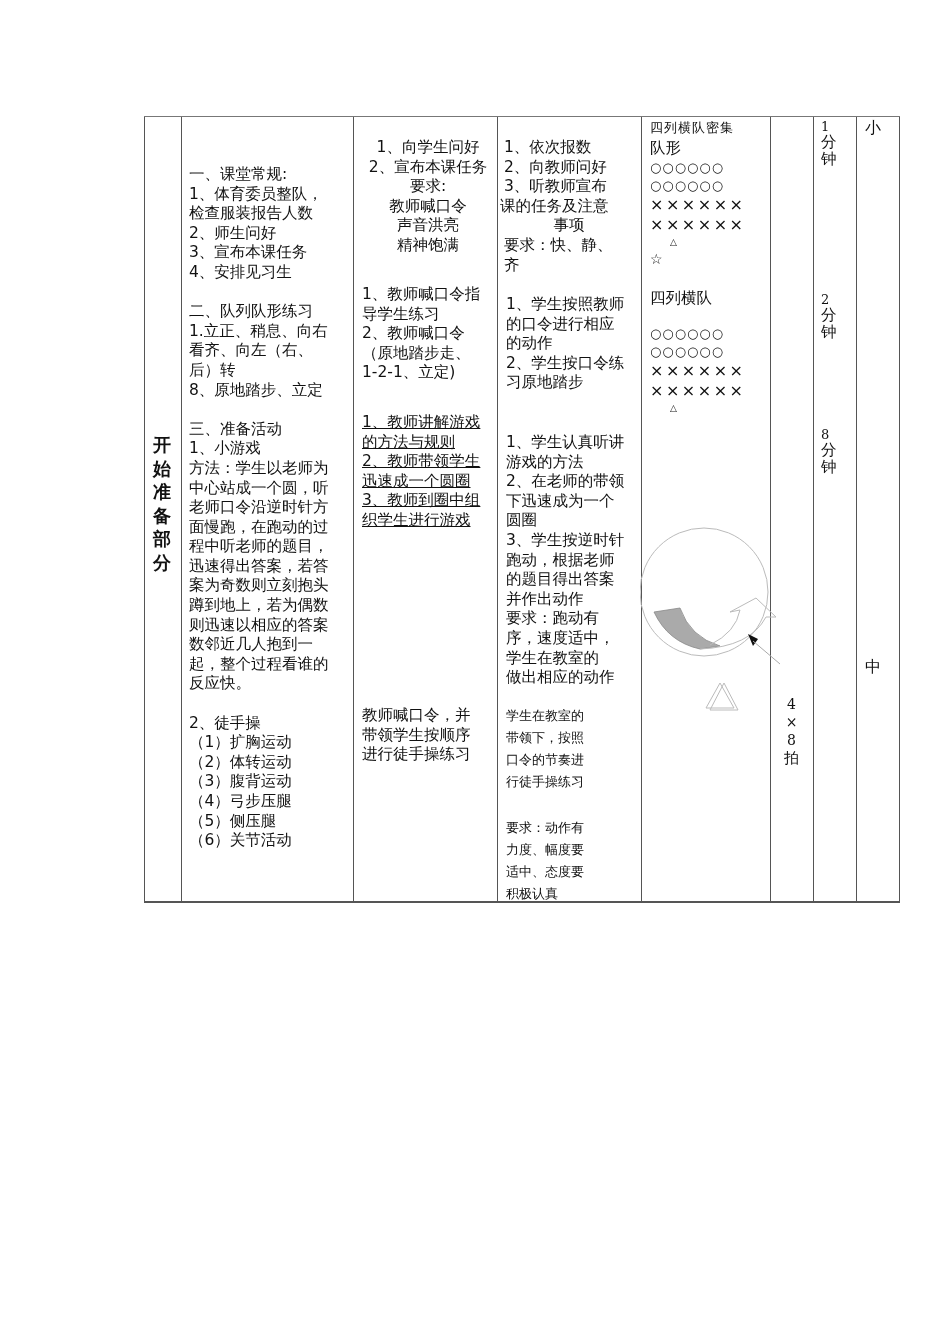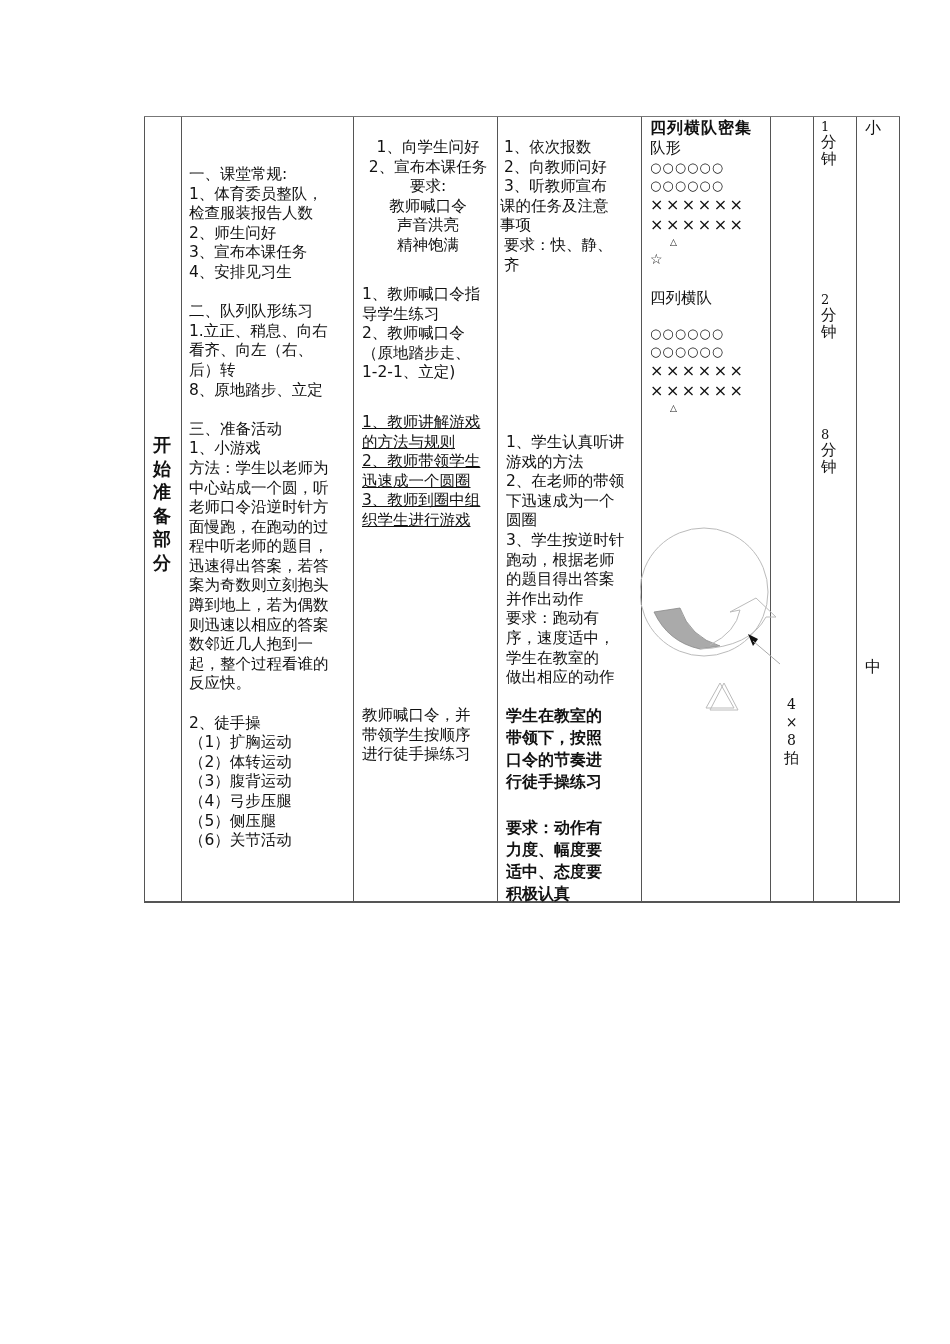--- a/index.html
+++ b/index.html
@@ -6,21 +6,21 @@
   body { width: 950px; height: 1344px; position: relative; overflow: hidden;
          font-family: "DejaVu Sans", "Liberation Sans", sans-serif; color: #111; }
   .tbl { position: absolute; left: 144px; top: 116px; width: 756px; height: 787px;
          border-top: 1px solid #777; border-bottom: 2px solid #555; box-sizing: border-box; }
   .col { position: absolute; top: 0; bottom: 0; box-sizing: border-box; border-left: 1.5px solid #555; }
   .col.last { border-right: 1.5px solid #555; }
   .ser { font-family: "DejaVu Serif", "Liberation Serif", serif; }
   .blk { position: absolute; font-size: 15.5px; line-height: 19.6px; }
   .line { display: block; white-space: nowrap; }
   .gap { display: block; height: 19.6px; }
-  .big { font-size: 16px; line-height: 22px; font-weight: bold; }
+  .big { font-size: 13px; line-height: 22px; }
   .section-title { position: absolute; left: 6px; top: 316px; width: 24px; font-weight: bold;
                    font-size: 18px; line-height: 23.5px; text-align: center; }
   .section-title span { display: block; }
   .formation .row { display: block; font-size: 13px; letter-spacing: 1px; line-height: 18px; }
   .formation .xrow { display: block; font-size: 16px; letter-spacing: 2.5px; line-height: 20px; }
   .formation .tri { display: block; font-size: 9px; line-height: 14px; padding-left: 20px; }
   .formation .star { display: block; font-size: 14px; line-height: 20px; }
   .vert span { display: block; text-align: center; }
 </style>
 </head>
@@ -111,23 +111,30 @@
     <span class="line">教师喊口令，并</span>
     <span class="line">带领学生按顺序</span>
     <span class="line">进行徒手操练习</span>
   </div>
 
   <div class="blk" style="left:360px;top:21px;width:134px;">
     <span class="line">1、依次报数</span>
     <span class="line">2、向教师问好</span>
     <span class="line">3、听教师宣布</span>
     <span class="line" style="margin-left:-4px;">课的任务及注意</span>
-    <span class="line" style="margin-left:-4px;">事项</span>
+    <span class="line" style="margin-left:-4px;text-align:center;">事项</span>
     <span class="line">要求：快、静、</span>
     <span class="line">齐</span>
+  </div>
+  <div class="blk" style="left:362px;top:178px;width:134px;">
+    <span class="line">1、学生按照教师</span>
+    <span class="line">的口令进行相应</span>
+    <span class="line">的动作</span>
+    <span class="line">2、学生按口令练</span>
+    <span class="line">习原地踏步</span>
   </div>
   <div class="blk" style="left:362px;top:316px;width:134px;">
     <span class="line">1、学生认真听讲</span>
     <span class="line">游戏的方法</span>
     <span class="line">2、在老师的带领</span>
     <span class="line">下迅速成为一个</span>
     <span class="line">圆圈</span>
     <span class="line">3、学生按逆时针</span>
     <span class="line">跑动，根据老师</span>
     <span class="line">的题目得出答案</span>

